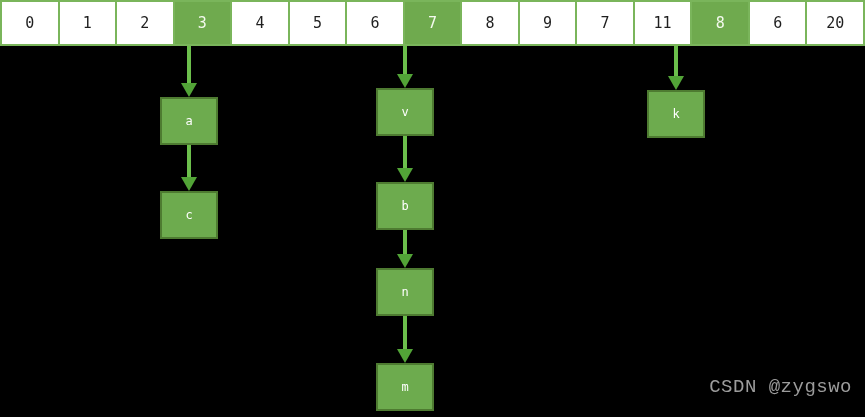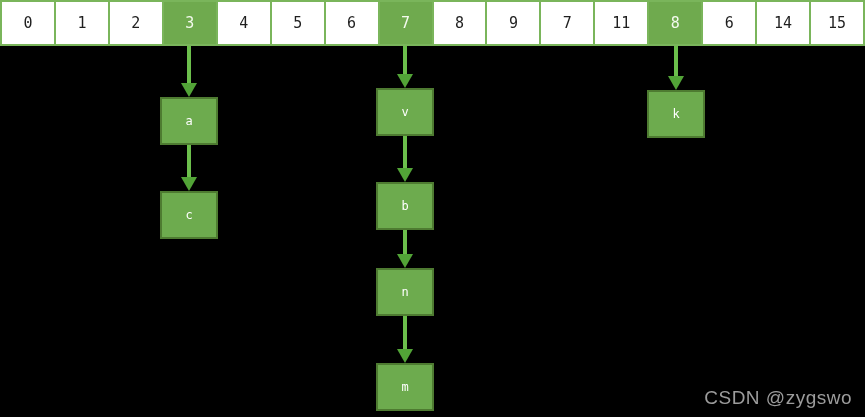--- a/index.html
+++ b/index.html
@@ -58,22 +58,22 @@
     position: absolute;
     width: 0; height: 0;
     border-left: 8px solid transparent;
     border-right: 8px solid transparent;
     border-top: 14px solid #52a437;
   }
   
   #watermark {
     position: absolute;
     right: 13px;
-    top: 387px;
-    font-family: Liberation Sans, sans-serif;
+    top: 376px;
+    font-family: Liberation Mono, monospace;
     font-size: 19px;
     color: #9c9c9c;
     letter-spacing: 0.5px;
   }
 </style>
 </head>
 <body>
 
 <div id="stage">
   <div id="array-row">
@@ -84,22 +84,21 @@
       <div class="cell">4</div>
       <div class="cell">5</div>
       <div class="cell">6</div>
       <div class="cell highlight">7</div>
       <div class="cell">8</div>
       <div class="cell">9</div>
       <div class="cell">7</div>
       <div class="cell">11</div>
       <div class="cell highlight">8</div>
       <div class="cell">6</div>
-      <div class="cell">14</div>
-      <div class="cell">15</div>
+      <div class="cell">20</div>
     </div>
   <div id="chains-layer">
       <div class="arrow-stem" style="left: 187px; top: 46px; height: 39px;"></div>
       <div class="arrow-head" style="left: 181px; top: 83px;"></div>
       <div class="node-box" style="left: 160px; top: 97px;">a</div>
       <div class="arrow-stem" style="left: 187px; top: 145px; height: 34px;"></div>
       <div class="arrow-head" style="left: 181px; top: 177px;"></div>
       <div class="node-box" style="left: 160px; top: 191px;">c</div>
       <div class="arrow-stem" style="left: 403px; top: 46px; height: 30px;"></div>
       <div class="arrow-head" style="left: 397px; top: 74px;"></div>

